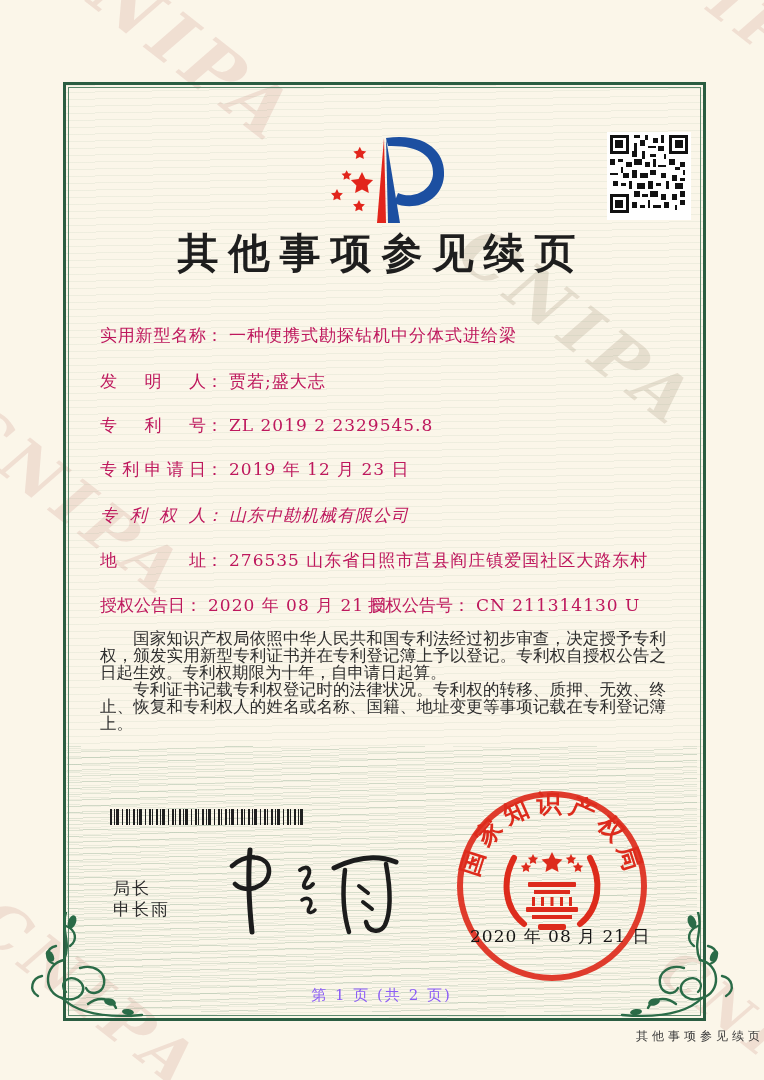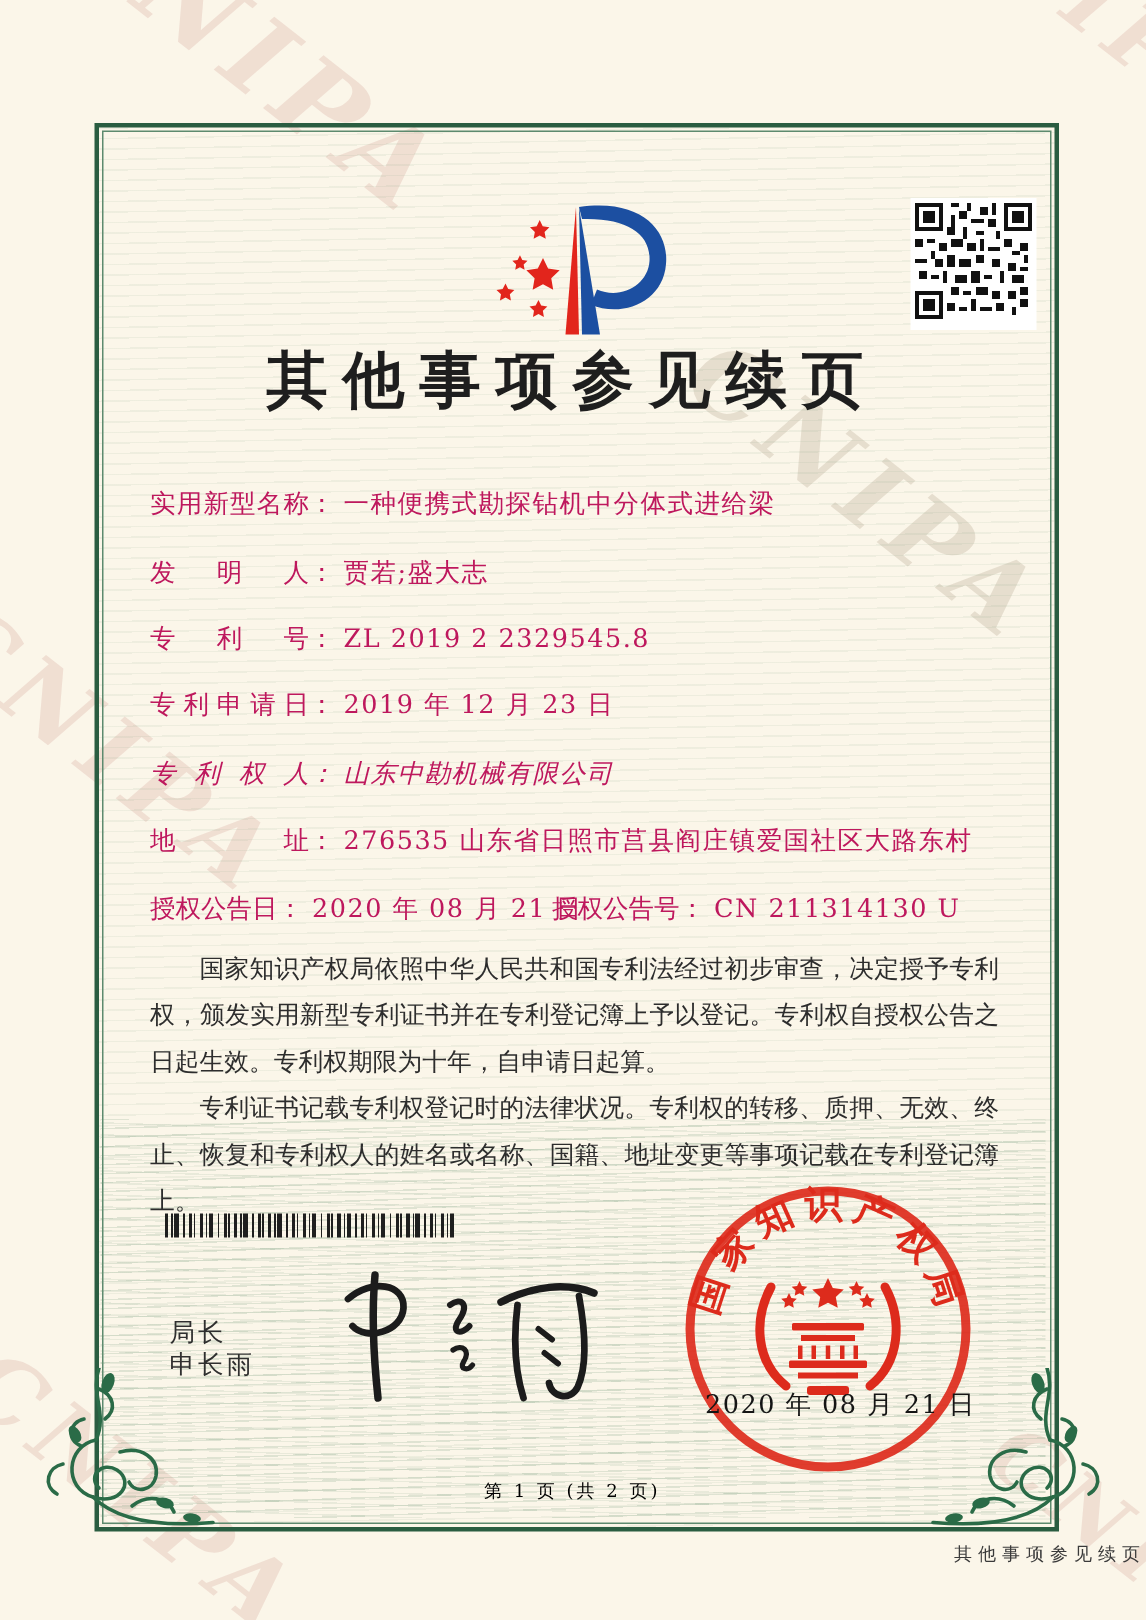--- a/index.html
+++ b/index.html
@@ -74,21 +74,21 @@
     vertical-align:bottom;
   }
   .fvalue{margin-left:6px;letter-spacing:1px;}
   .row0{top:324px;} .row1{top:370px;} .row2{top:414px;}
   .row3{top:458px;} .row4{top:504px;font-style:italic;} .row5{top:549px;}
   .grantrow{top:594px;}
   .grant2{position:absolute;left:268px;top:0;}
 
   .bodytext{
     position:absolute;left:100px;top:630px;width:566px;z-index:2;
-    font-size:16.5px;line-height:31px;text-align:justify;
+    font-size:16.5px;line-height:17px;text-align:justify;
     color:#2d2d2d;
   }
   .bodytext p{margin:0;text-indent:2em;}
 
   .barcode{
     position:absolute;left:110px;top:809px;width:196px;height:16px;z-index:2;
     background:repeating-linear-gradient(90deg,
       #1f1f1f 0 2px, transparent 2px 4px,
       #1f1f1f 4px 5px, transparent 5px 6px,
       #1f1f1f 6px 9px, transparent 9px 12px,
@@ -102,21 +102,21 @@
   .signature{position:absolute;left:218px;top:842px;z-index:3;}
 
   .seal{position:absolute;left:452px;top:786px;z-index:3;}
   .seal-date{
     position:absolute;left:470px;top:925px;z-index:4;
     font-size:17px;color:#151515;letter-spacing:1px;white-space:nowrap;
   }
 
   .pageinfo{
     position:absolute;left:63px;top:986px;width:637px;z-index:2;
-    text-align:center;font-size:12px;letter-spacing:2px;color:#000000;
+    text-align:center;font-size:15px;letter-spacing:2px;color:#8b5cf6;
   }
   .footer-note{
     position:absolute;left:0;top:1028px;width:764px;z-index:2;
     text-align:right;font-size:12px;letter-spacing:4px;color:#3a3a3a;
   }
   .flourish{position:absolute;z-index:3;}
   .fl-left{left:14px;top:912px;}
   .fl-right{left:618px;top:912px;transform:scaleX(-1);}
 </style>
 </head>

